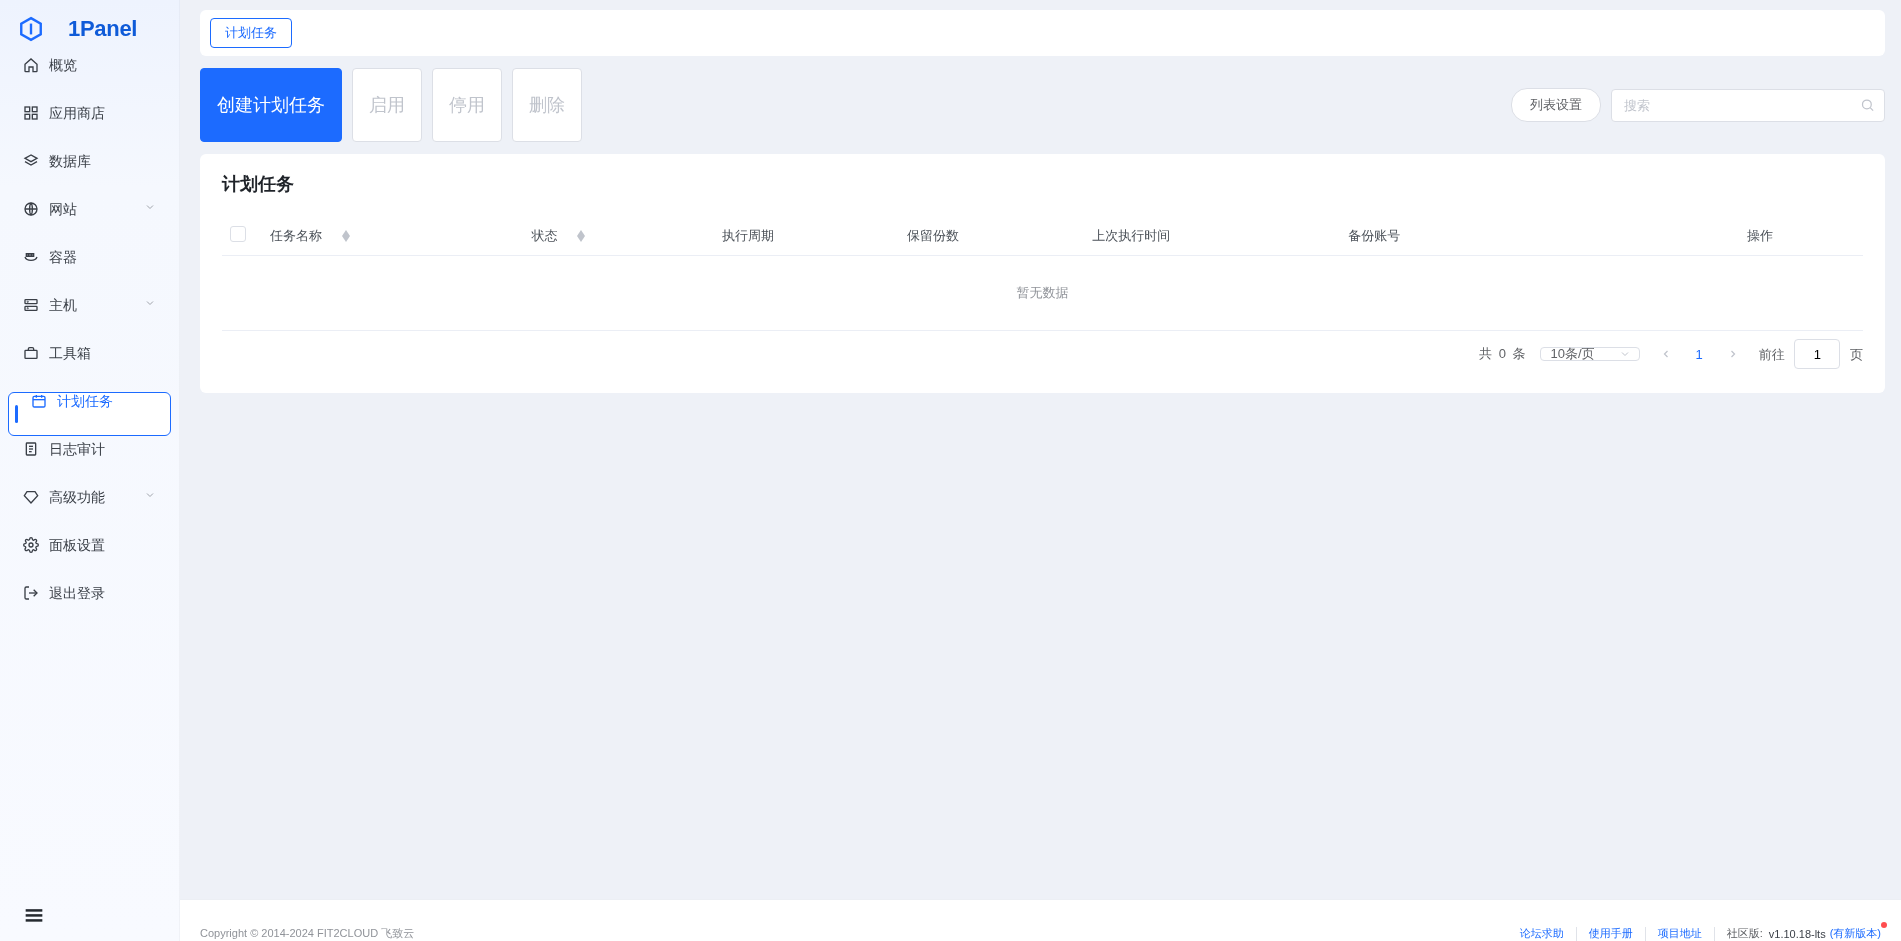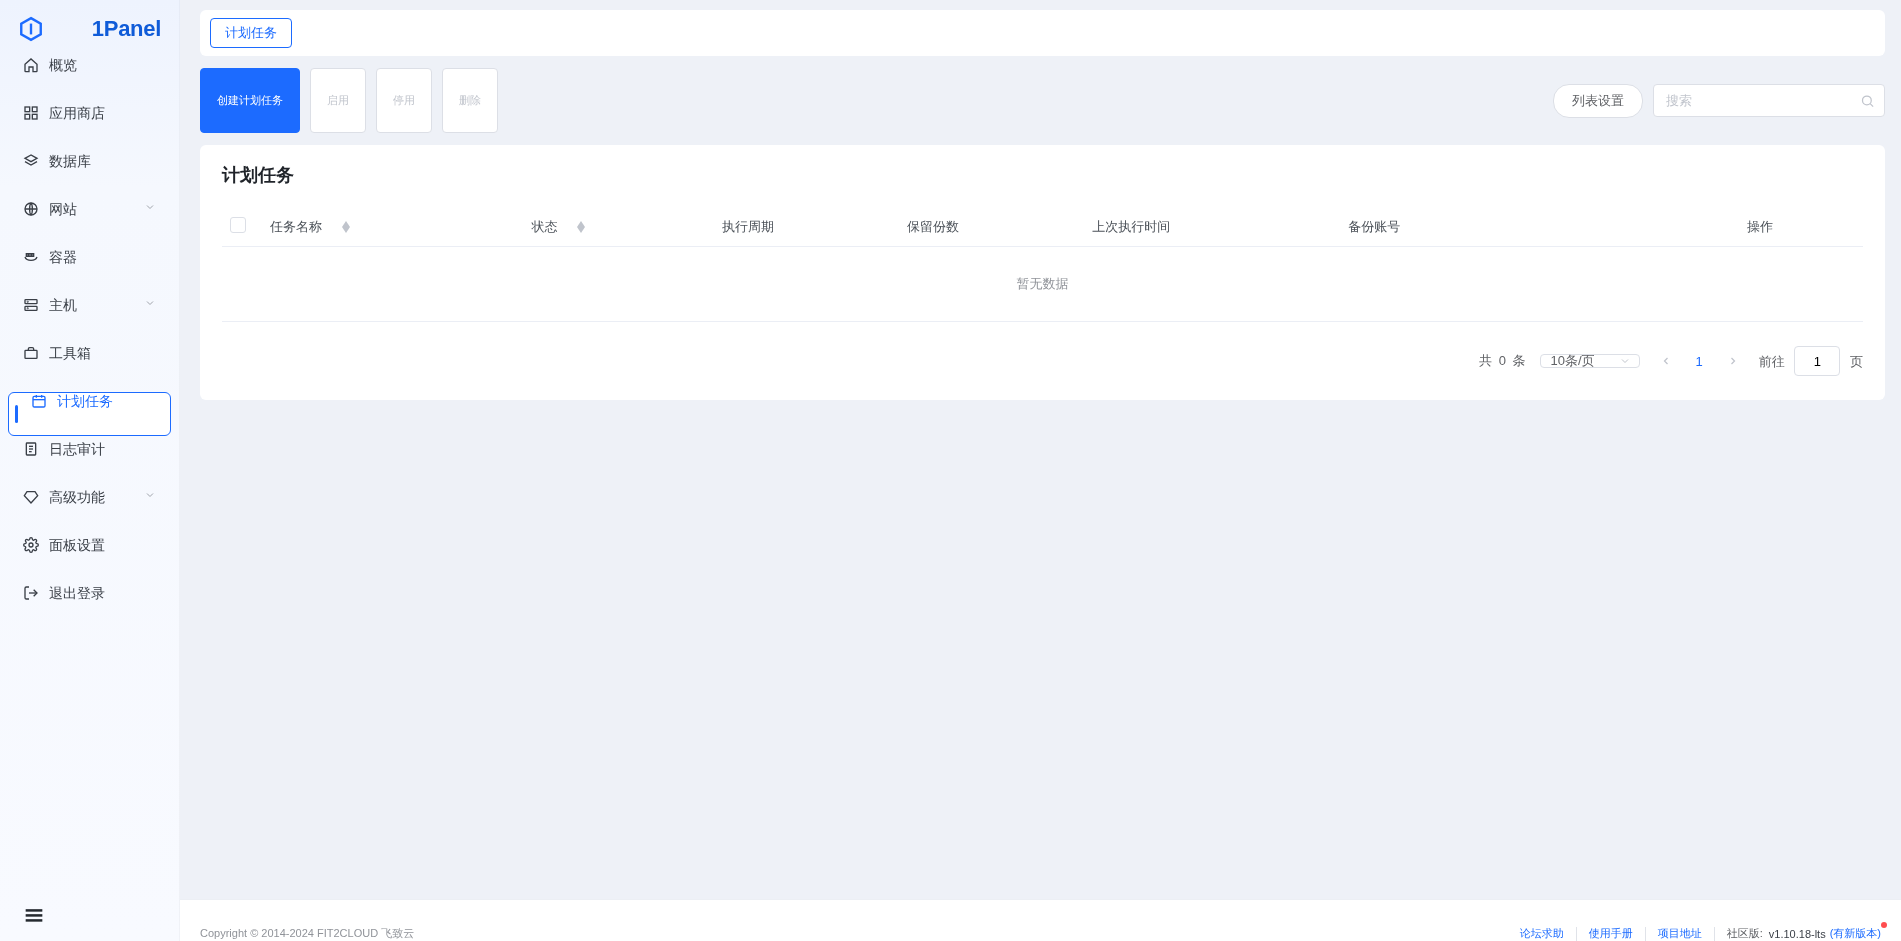--- a/index.html
+++ b/index.html
@@ -4,61 +4,61 @@
 <style>
 * { box-sizing: border-box; margin: 0; padding: 0; }
 html, body { height: 100%; }
 body { font-family: -apple-system, BlinkMacSystemFont, "Segoe UI", "PingFang SC", "Microsoft YaHei", sans-serif; font-size: 14px; color: #1f2329; background: #eef1f7; }
 svg { display: block; }
 
 .app { display: flex; height: 100vh; }
 
 
 .sidebar { width: 180px; background: linear-gradient(180deg, #eef3fe 0%, #f5f8fe 20%, #f8faff 100%); display: flex; flex-direction: column; border-right: 1px solid rgba(0,0,0,0.03); }
-.logo { display: flex; align-items: center; gap: 24px; padding: 16px 18px 14px; justify-content: space-between; }
+.logo { display: flex; align-items: center; gap: 24px; padding: 16px 18px 14px; }
 .logo-text { font-size: 22px; font-weight: 700; color: #0f5bd8; letter-spacing: -0.3px; }
 .nav { flex: 1; padding: 0 8px; display: flex; flex-direction: column; gap: 4px; }
 .nav-item { position: relative; display: flex; align-items: flex-start; gap: 10px; height: 44px; padding: 0 14px; border-radius: 6px; cursor: pointer; color: #3a3f47; border: 1px solid transparent; }
 .nav-item.active { border: 1px solid #1c6bff; background: #fff; color: #1c6bff; }
 .nav-item.active::before { content: ""; position: absolute; left: 6px; top: 50%; transform: translateY(-50%); width: 3px; height: 18px; background: #1c6bff; border-radius: 2px; }
 .nav-item.active.indented-active { padding-left: 22px; }
 .nav-arrow { margin-left: auto; color: #a0a4ab; }
 .sidebar-bottom { padding: 14px 22px; }
 .collapse-btn { width: 28px; height: 22px; cursor: pointer; color: #24292f; }
 
 
 .main { flex: 1; display: flex; flex-direction: column; min-width: 0; }
 .content { flex: 1; padding: 10px 16px 0 20px; min-width: 0; display:flex; flex-direction:column; }
 
 .tabs-bar { background: #fff; border-radius: 6px; padding: 8px 10px; display: flex; align-items: center; }
 .tab-chip { border: 1px solid #1c6bff; color: #1c6bff; border-radius: 4px; padding: 5px 14px; font-size: 13px; background: #fff; }
 
 .toolbar { display: flex; align-items: center; gap: 10px; margin-top: 12px; }
-.btn { border-radius: 4px; padding: 24px 16px; font-size: 11px; cursor: pointer; border: 1px solid #dcdfe6; background: #fff; color: #606266; }
+.btn { border-radius: 4px; padding: 24px 16px; font-size: 18px; cursor: pointer; border: 1px solid #dcdfe6; background: #fff; color: #606266; }
 .btn.primary { background: #1c6bff; border-color: #1c6bff; color: #fff; }
 .btn:disabled { color: #c0c4cc; cursor: not-allowed; background: #fff; }
 .btn.outlined { background: #fff; }
 .toolbar-right { margin-left: auto; display: flex; align-items: center; gap: 10px; }
 .btn-pill { border-radius: 16px; padding: 7px 18px; font-size: 13px; }
 .search-wrap { position: relative; }
-.search-input { width: 232px; height: 33px; border: 1px solid #dcdfe6; border-radius: 4px; padding: 0 34px 0 12px; font-size: 13px; outline: none; color: #606266; background:#fff; }
+.search-input { width: 274px; height: 33px; border: 1px solid #dcdfe6; border-radius: 4px; padding: 0 34px 0 12px; font-size: 13px; outline: none; color: #606266; background:#fff; }
 .search-input::placeholder { color: #c0c4cc; }
 .search-icon-wrap { position: absolute; right: 10px; top: 50%; transform: translateY(-50%); color: #c0c4cc; }
 
 .card { background: #fff; border-radius: 6px; margin-top: 12px; padding: 18px 22px 24px; }
 .card-title { font-size: 18px; font-weight: 600; margin-bottom: 20px; }
 .tbl { width: 100%; border-collapse: collapse; }
 .tbl th { font-weight: 500; font-size: 13px; color: #4b5158; text-align: left; padding: 10px 8px; border-bottom: 1px solid #ebeef5; white-space: nowrap; }
 .tbl th:first-child { width: 40px; }
 .check-box { width: 16px; height: 16px; border: 1px solid #dcdfe6; border-radius: 3px; display: inline-block; }
 .th-sort { display: inline-flex; align-items: center; gap: 20px; }
 .sort-icons { display: inline-flex; flex-direction: column; gap: 0; line-height: 0; }
 .empty-row td { text-align: center; color: #909399; font-size: 13px; padding: 28px 0; border-bottom: 1px solid #ebeef5; }
 
-.pager { display: flex; align-items: center; justify-content: flex-end; gap: 14px; margin-top: 24px; font-size: 13px; color: #606266; }
+.pager { display: flex; align-items: center; justify-content: flex-end; gap: 14px; margin-top: 8px; font-size: 13px; color: #606266; }
 .page-select { border: 1px solid #dcdfe6; border-radius: 4px; height: 14px; padding: 0 30px 0 10px; background: #fff; position: relative; display: inline-flex; align-items: center; min-width: 100px; gap: 8px; }
 .page-select .sel-arrow { position: absolute; right: 8px; top: 50%; transform: translateY(-50%); color: #c0c4cc; }
 .pg-btn { color: #c0c4cc; padding: 4px 6px; display: inline-flex; align-items: center; }
 .pg-num { color: #1c6bff; font-weight: 500; padding: 0 4px; }
 .pg-goto-input { width: 46px; height: 30px; border: 1px solid #dcdfe6; border-radius: 4px; text-align: center; margin: 0 6px; font-size: 13px; outline: none; }
 
 .footer { height: 42px; background: #fff; border-top: 1px solid #eceff4; display: flex; align-items: flex-end; padding: 0 20px; font-size: 11px; color: #909399; }
 .footer-right { margin-left: auto; display: flex; align-items: center; gap: 0; }
 .flink { color: #1c6bff; text-decoration: none; padding: 0 12px; position: relative; }
 .fdivider { width: 1px; height: 14px; background: #e0e3e9; }

